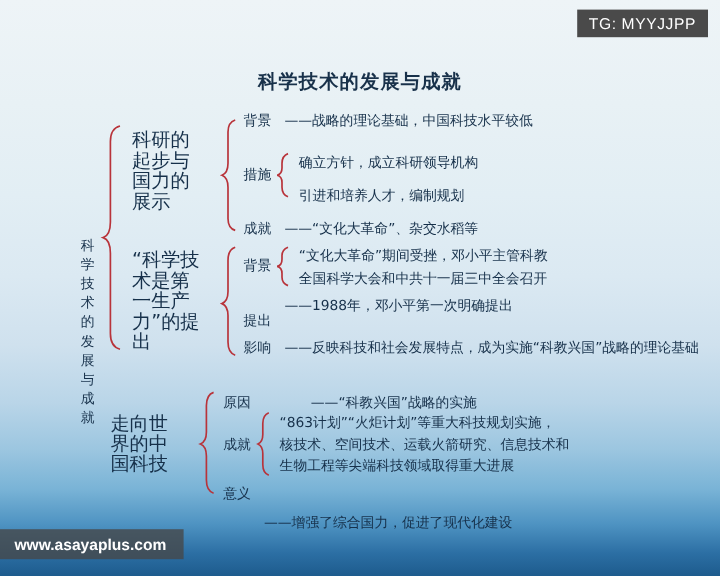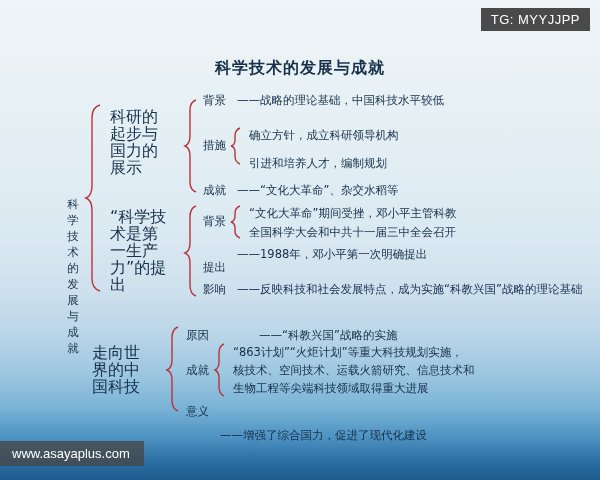--- a/index.html
+++ b/index.html
@@ -43,20 +43,21 @@
   }
   .watermark {
     position: absolute;
     left: 0;
     bottom: 14px;
     background: rgba(70,70,70,0.78);
     color: #ffffff;
     font-size: 13px;
     font-family: "Liberation Sans", sans-serif;
     padding: 5px 14px 5px 12px;
+    font-weight: bold;
   }
   .title {
     position: absolute;
     top: 58px;
     left: 0;
     width: 600px;
     text-align: center;
     font-size: 16px;
     font-weight: bold;
     color: #18314a;

